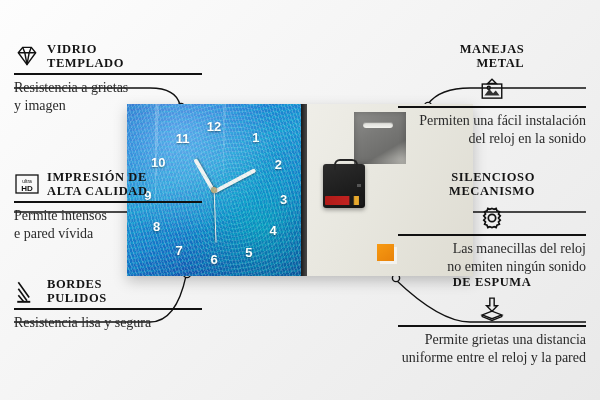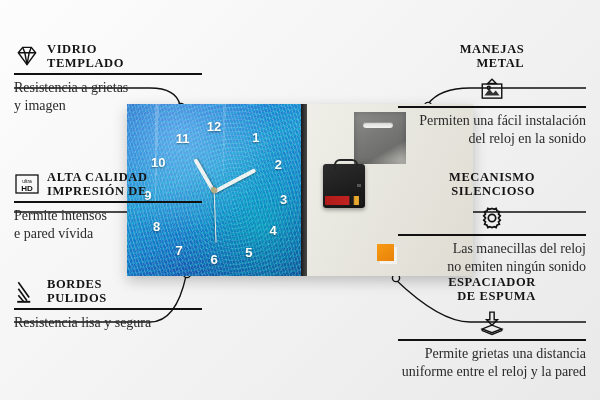--- a/index.html
+++ b/index.html
@@ -211,22 +211,22 @@
   <div class="callout left" id="c-impresion">
     <div class="head">
       <span class="ico">
         <svg viewBox="0 0 26 26">
           <rect x="2" y="4" width="22" height="18" fill="none" stroke="#111" stroke-width="1.3"></rect>
           <text x="13" y="12" font-family="Liberation Sans, sans-serif" font-size="5" text-anchor="middle" fill="#111">ultra</text>
           <text x="13" y="19.5" font-family="Liberation Sans, sans-serif" font-size="8" font-weight="bold" text-anchor="middle" fill="#111">HD</text>
         </svg>
       </span>
       <div class="title">
+        <div>IMPRESIÓN DE</div>
         <div>ALTA CALIDAD</div>
-        <div>IMPRESIÓN DE</div>
       </div>
     </div>
     <div class="rule"></div>
     <div class="sub">
       <div>Permite intensos</div>
       <div>e pared vívida</div>
     </div>
   </div>
 
   <div class="callout left" id="c-bordes">
@@ -267,41 +267,40 @@
     <div class="rule"></div>
     <div class="sub">
       <div>Permiten una fácil instalación</div>
       <div>del reloj en la sonido</div>
     </div>
   </div>
 
   <div class="callout right" id="c-mecanismo">
     <div class="head">
       <div class="title">
+        <div>SILENCIOSO</div>
         <div>MECANISMO</div>
-        <div>SILENCIOSO</div>
       </div>
       <span class="ico">
         <svg viewBox="0 0 24 24" fill="none" stroke="#111" stroke-width="1.6">
           <path d="M12 3.2 L14 4 L15.8 3.2 L16.6 5.4 L18.8 6.2 L18 8.4 L19.6 10 L18 12 L19.6 14 L18 15.6 L18.8 17.8 L16.6 18.6 L15.8 20.8 L14 20 L12 20.8 L10 20 L8.2 20.8 L7.4 18.6 L5.2 17.8 L6 15.6 L4.4 14 L6 12 L4.4 10 L6 8.4 L5.2 6.2 L7.4 5.4 L8.2 3.2 L10 4 Z"></path>
           <circle cx="12" cy="12" r="3.4"></circle>
         </svg>
       </span>
     </div>
     <div class="rule"></div>
     <div class="sub">
       <div>Las manecillas del reloj</div>
       <div>no emiten ningún sonido</div>
     </div>
   </div>
 
   <div class="callout right" id="c-espaciador">
     <div class="head">
       <div class="title">
-        <div>ESPACIADOR</div>
         <div>DE ESPUMA</div>
       </div>
       <span class="ico">
         <svg viewBox="0 0 24 24" fill="none" stroke="#111" stroke-width="1.3">
           <path d="M10 2 H14 V9 H17 L12 14 L7 9 H10 Z"></path>
           <path d="M12 14 L3 17.5 L12 21 L21 17.5 Z"></path>
           <path d="M3 17.5 V19 L12 22.5 L21 19 V17.5"></path>
         </svg>
       </span>
     </div>

